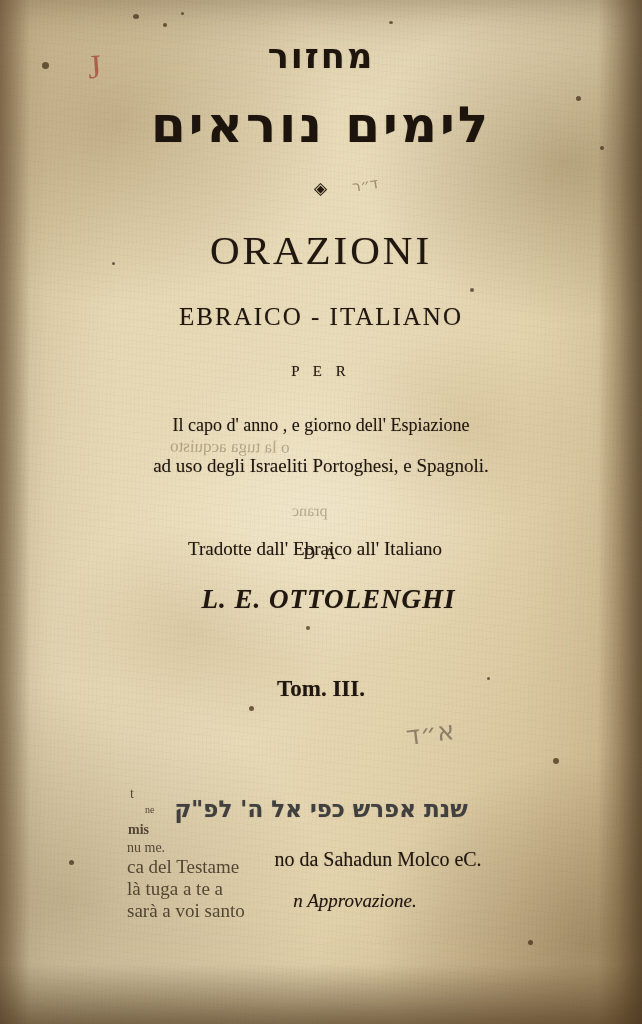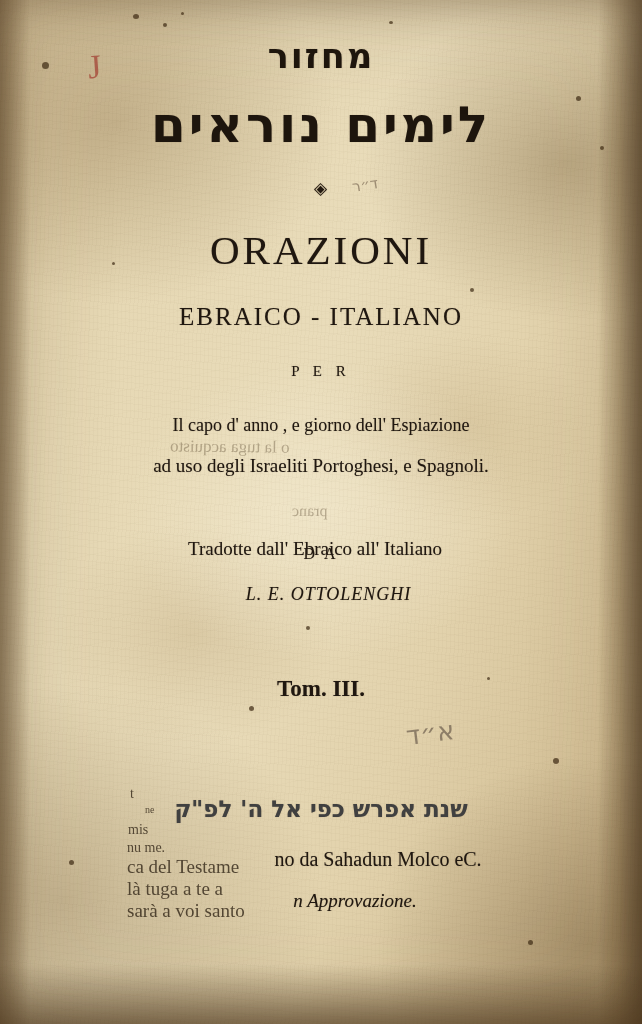--- a/index.html
+++ b/index.html
@@ -161,23 +161,23 @@
     position: absolute;
     top: 545px;
     left: 0; right: 0;
     font-size: 16px;
     letter-spacing: 3px;
   }
   .t-author {
     position: absolute;
     top: 584px;
     left: 15px; right: 0;
-    font-size: 18px;
+    font-size: 27px;
     font-style: italic;
-    font-weight: normal;
+    font-weight: bold;
     letter-spacing: 1px;
   }
   .t-tom {
     position: absolute;
     top: 676px;
     left: 0; right: 0;
     font-size: 23px;
     font-weight: bold;
   }
 
@@ -274,21 +274,21 @@
   <div class="spot" style="left:528px;top:940px;width:5px;height:5px;"></div>
   <div class="spot" style="left:112px;top:262px;width:3px;height:3px;"></div>
   <div class="spot" style="left:487px;top:677px;width:3px;height:3px;"></div>
   <div class="spot" style="left:389px;top:21px;width:4px;height:3px;"></div>
 
   <div class="ghost" style="left:170px;top:437px;font-size:17px;transform:rotate(0.6deg) scaleX(-1);">o  la  tuga  acquisto</div>
   <div class="ghost" style="left:292px;top:502px;font-size:16px;transform:rotate(0.4deg) scaleX(-1);">pranc</div>
 
   <div class="ghost-b" style="left:130px;top:786px;font-size:14px;">t</div>
   <div class="ghost-b" style="left:129px;top:804px;font-size:10px;margin-left:16px;">ne</div>
-  <div class="ghost-b" style="left:128px;top:822px;font-size:14px;">mis</div>
+  <div class="ghost-b" style="left:128px;top:822px;font-size:14px;font-weight:bold;">mis</div>
   <div class="ghost-b" style="left:127px;top:840px;font-size:14px;">nu  me.</div>
   <div class="ghost-b" style="left:127px;top:856px;font-size:19px;">ca del Testame</div>
   <div class="ghost-b" style="left:127px;top:878px;font-size:19px;">là tuga a te a</div>
   <div class="ghost-b" style="left:127px;top:900px;font-size:19px;">sarà a voi santo</div>
 
   <div class="content ink">
 
     <div class="hebrew-title" id="heb-1">מחזור</div>
     <div class="hebrew-title" id="heb-2">לימים נוראים</div>
 

